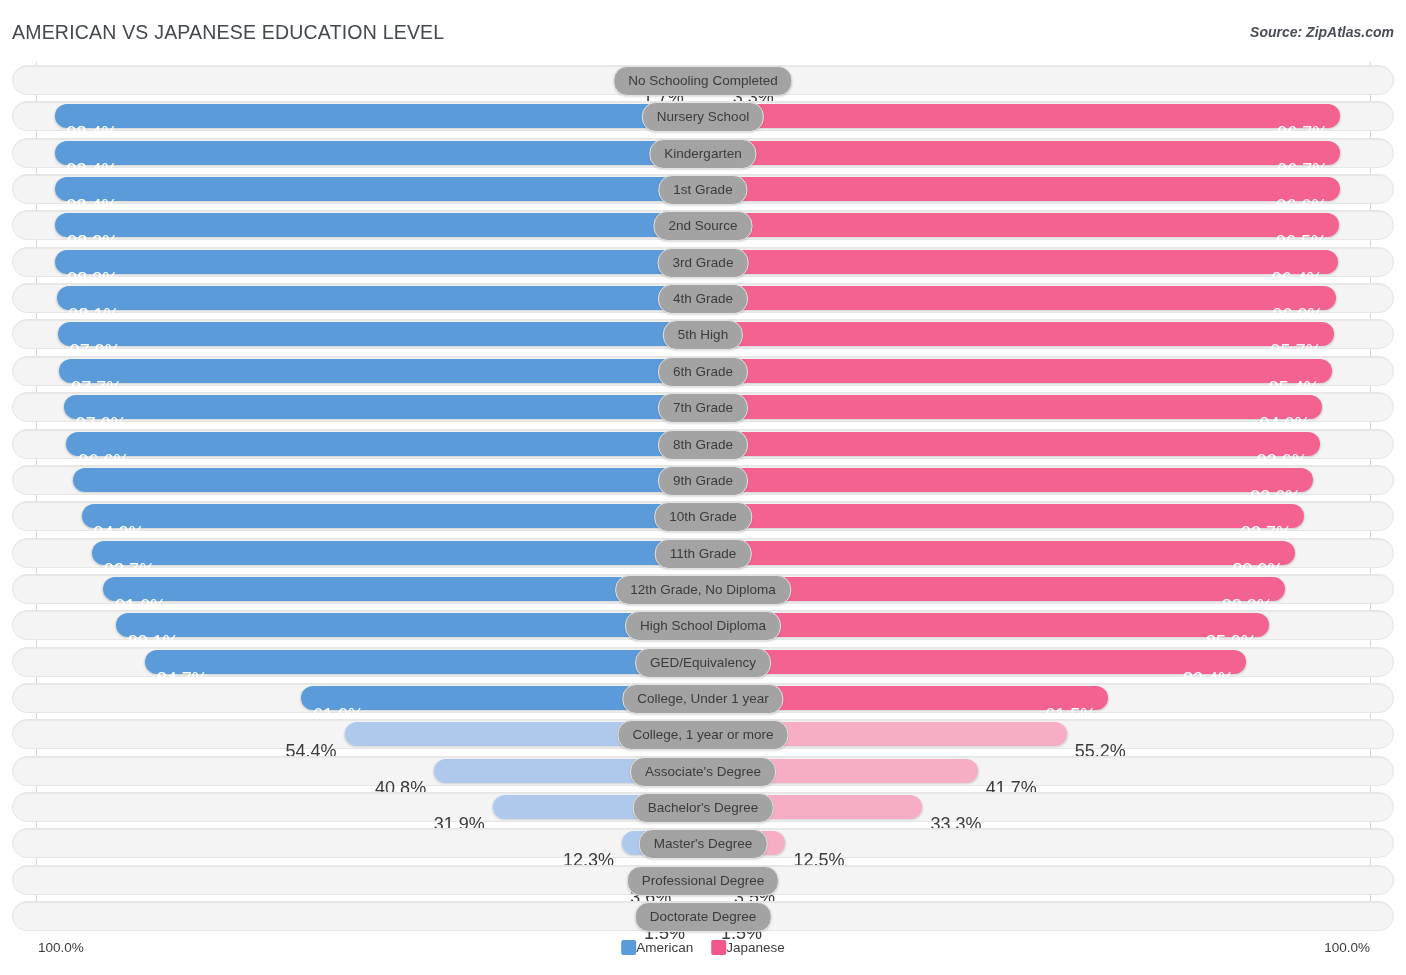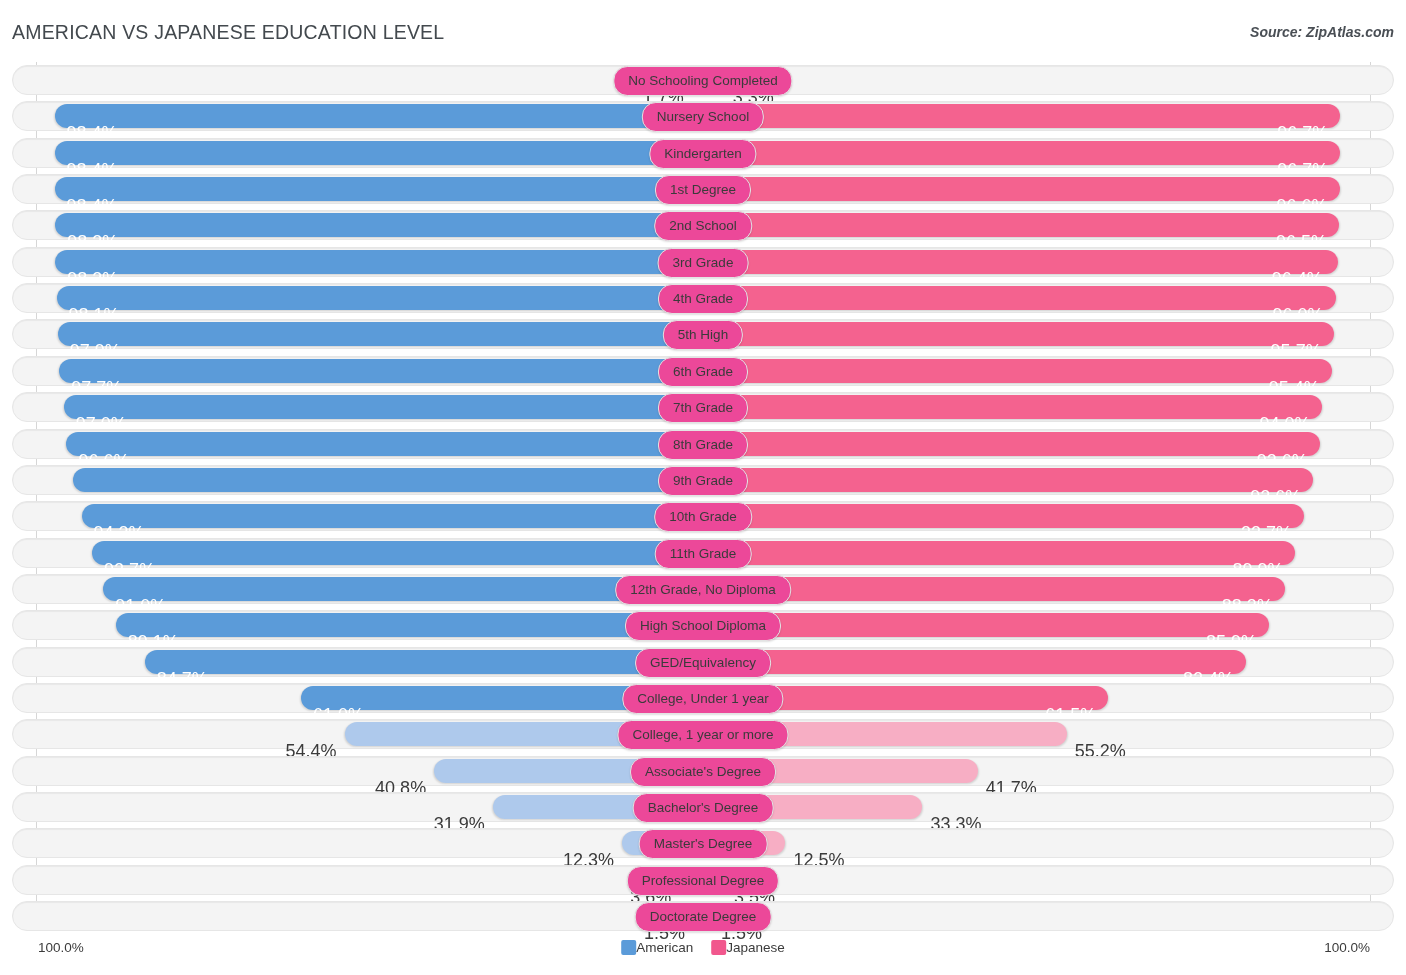--- a/index.html
+++ b/index.html
@@ -113,21 +113,21 @@
   .val-out { color: #3b3b3b; }
   .val-left-in   { text-align: left;  }
 
   .cat-pill {
     position: absolute;
     top: 1px;
     height: 28px;
     line-height: 28px;
     left: 50%;
     transform: translateX(-50%);
-    background: #ec4899;
+    background: #a3a3a3;
     border: 1px solid #e3e3e3;
     border-radius: 14px;
     padding: 0 14px;
     font-size: 13.5px;
     color: #3b3b3b;
     white-space: nowrap;
     box-shadow: 0 1px 2px rgba(0,0,0,.13);
     z-index: 5;
   }
 
@@ -211,29 +211,29 @@
       <div class="bar bar-right" style="left: 691px; width: 637.253px; background: rgb(244, 98, 143);"></div>
       <div class="val val-in" style="left: 1258.25px; width: 58px; text-align: right;">96.7%</div>
       <div class="cat-pill">Kindergarten</div>
     </div>
     <div class="row" style="top: 112.05px;">
       <div class="track" style="background: rgb(244, 244, 244); border-color: rgb(230, 230, 230);"></div>
       <div class="bar bar-left" style="left: 42.544px; width: 648.456px; background: rgb(91, 155, 217);"></div>
       <div class="val val-in val-left-in" style="left: 54.544px;">98.4%</div>
       <div class="bar bar-right" style="left: 691px; width: 636.594px; background: rgb(244, 98, 143);"></div>
       <div class="val val-in" style="left: 1257.59px; width: 58px; text-align: right;">96.6%</div>
-      <div class="cat-pill">1st Degree</div>
+      <div class="cat-pill">1st Grade</div>
     </div>
     <div class="row" style="top: 148.4px;">
       <div class="track" style="background: rgb(244, 244, 244); border-color: rgb(230, 230, 230);"></div>
       <div class="bar bar-left" style="left: 43.203px; width: 647.797px; background: rgb(91, 155, 217);"></div>
       <div class="val val-in val-left-in" style="left: 55.203px;">98.3%</div>
       <div class="bar bar-right" style="left: 691px; width: 635.935px; background: rgb(244, 98, 143);"></div>
       <div class="val val-in" style="left: 1256.93px; width: 58px; text-align: right;">96.5%</div>
-      <div class="cat-pill">2nd School</div>
+      <div class="cat-pill">2nd Source</div>
     </div>
     <div class="row" style="top: 184.75px;">
       <div class="track" style="background: rgb(244, 244, 244); border-color: rgb(230, 230, 230);"></div>
       <div class="bar bar-left" style="left: 43.203px; width: 647.797px; background: rgb(91, 155, 217);"></div>
       <div class="val val-in val-left-in" style="left: 55.203px;">98.3%</div>
       <div class="bar bar-right" style="left: 691px; width: 635.276px; background: rgb(244, 98, 143);"></div>
       <div class="val val-in" style="left: 1256.28px; width: 58px; text-align: center;">96.4%</div>
       <div class="cat-pill">3rd Grade</div>
     </div>
     <div class="row" style="top: 221.1px;">

